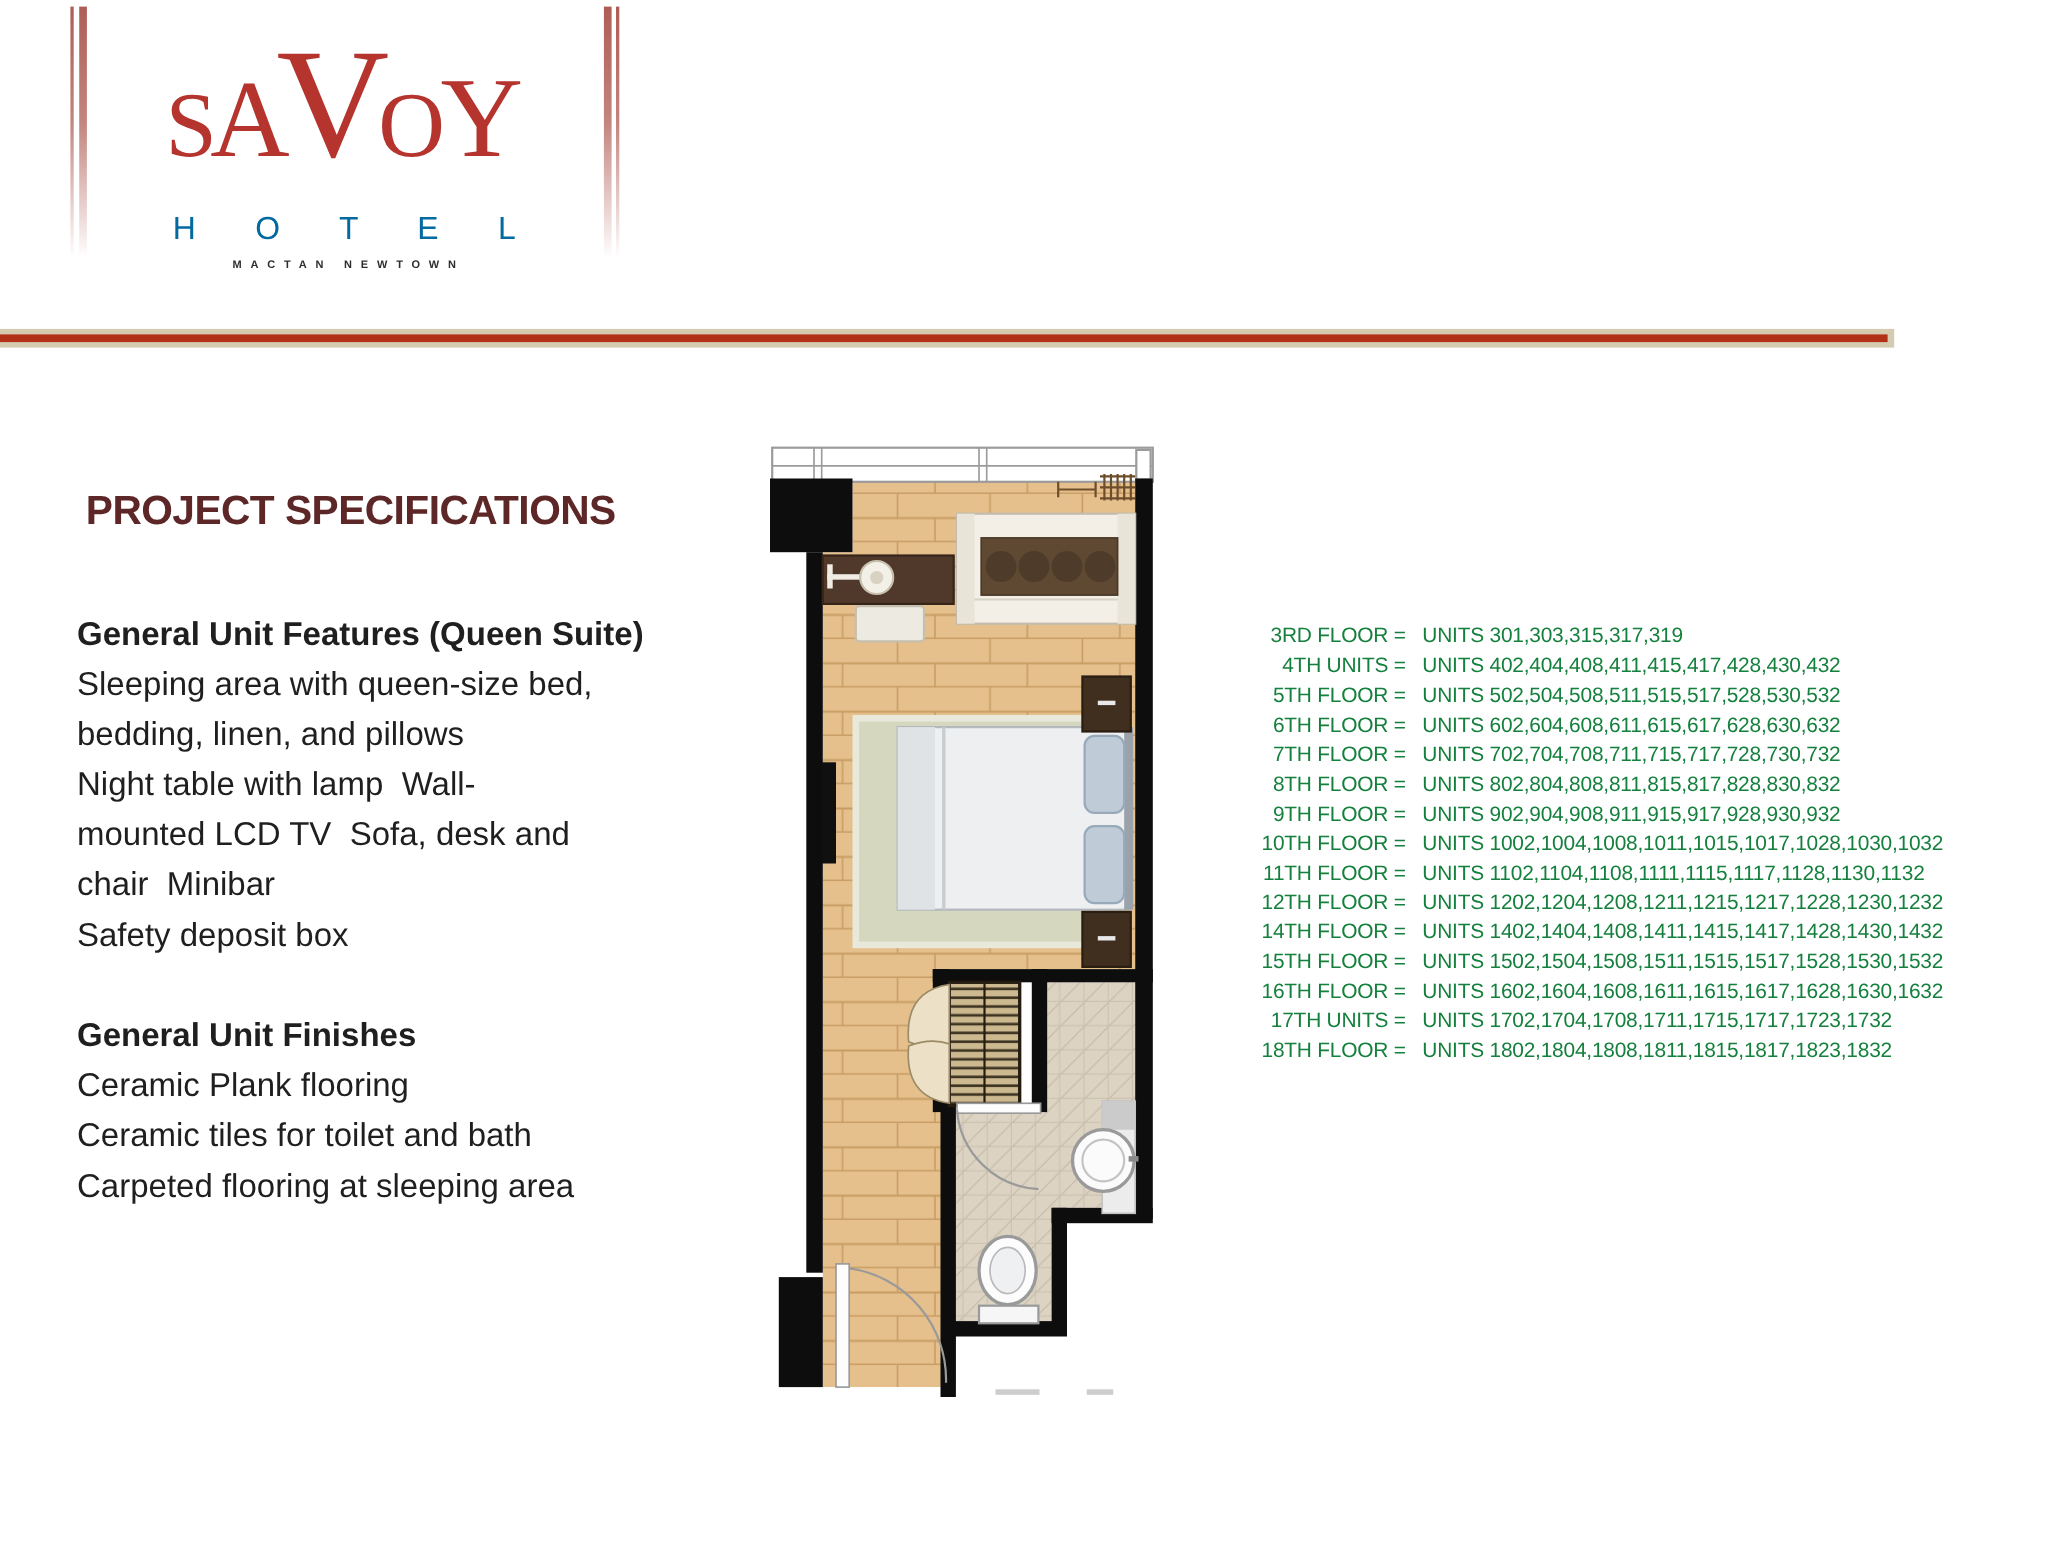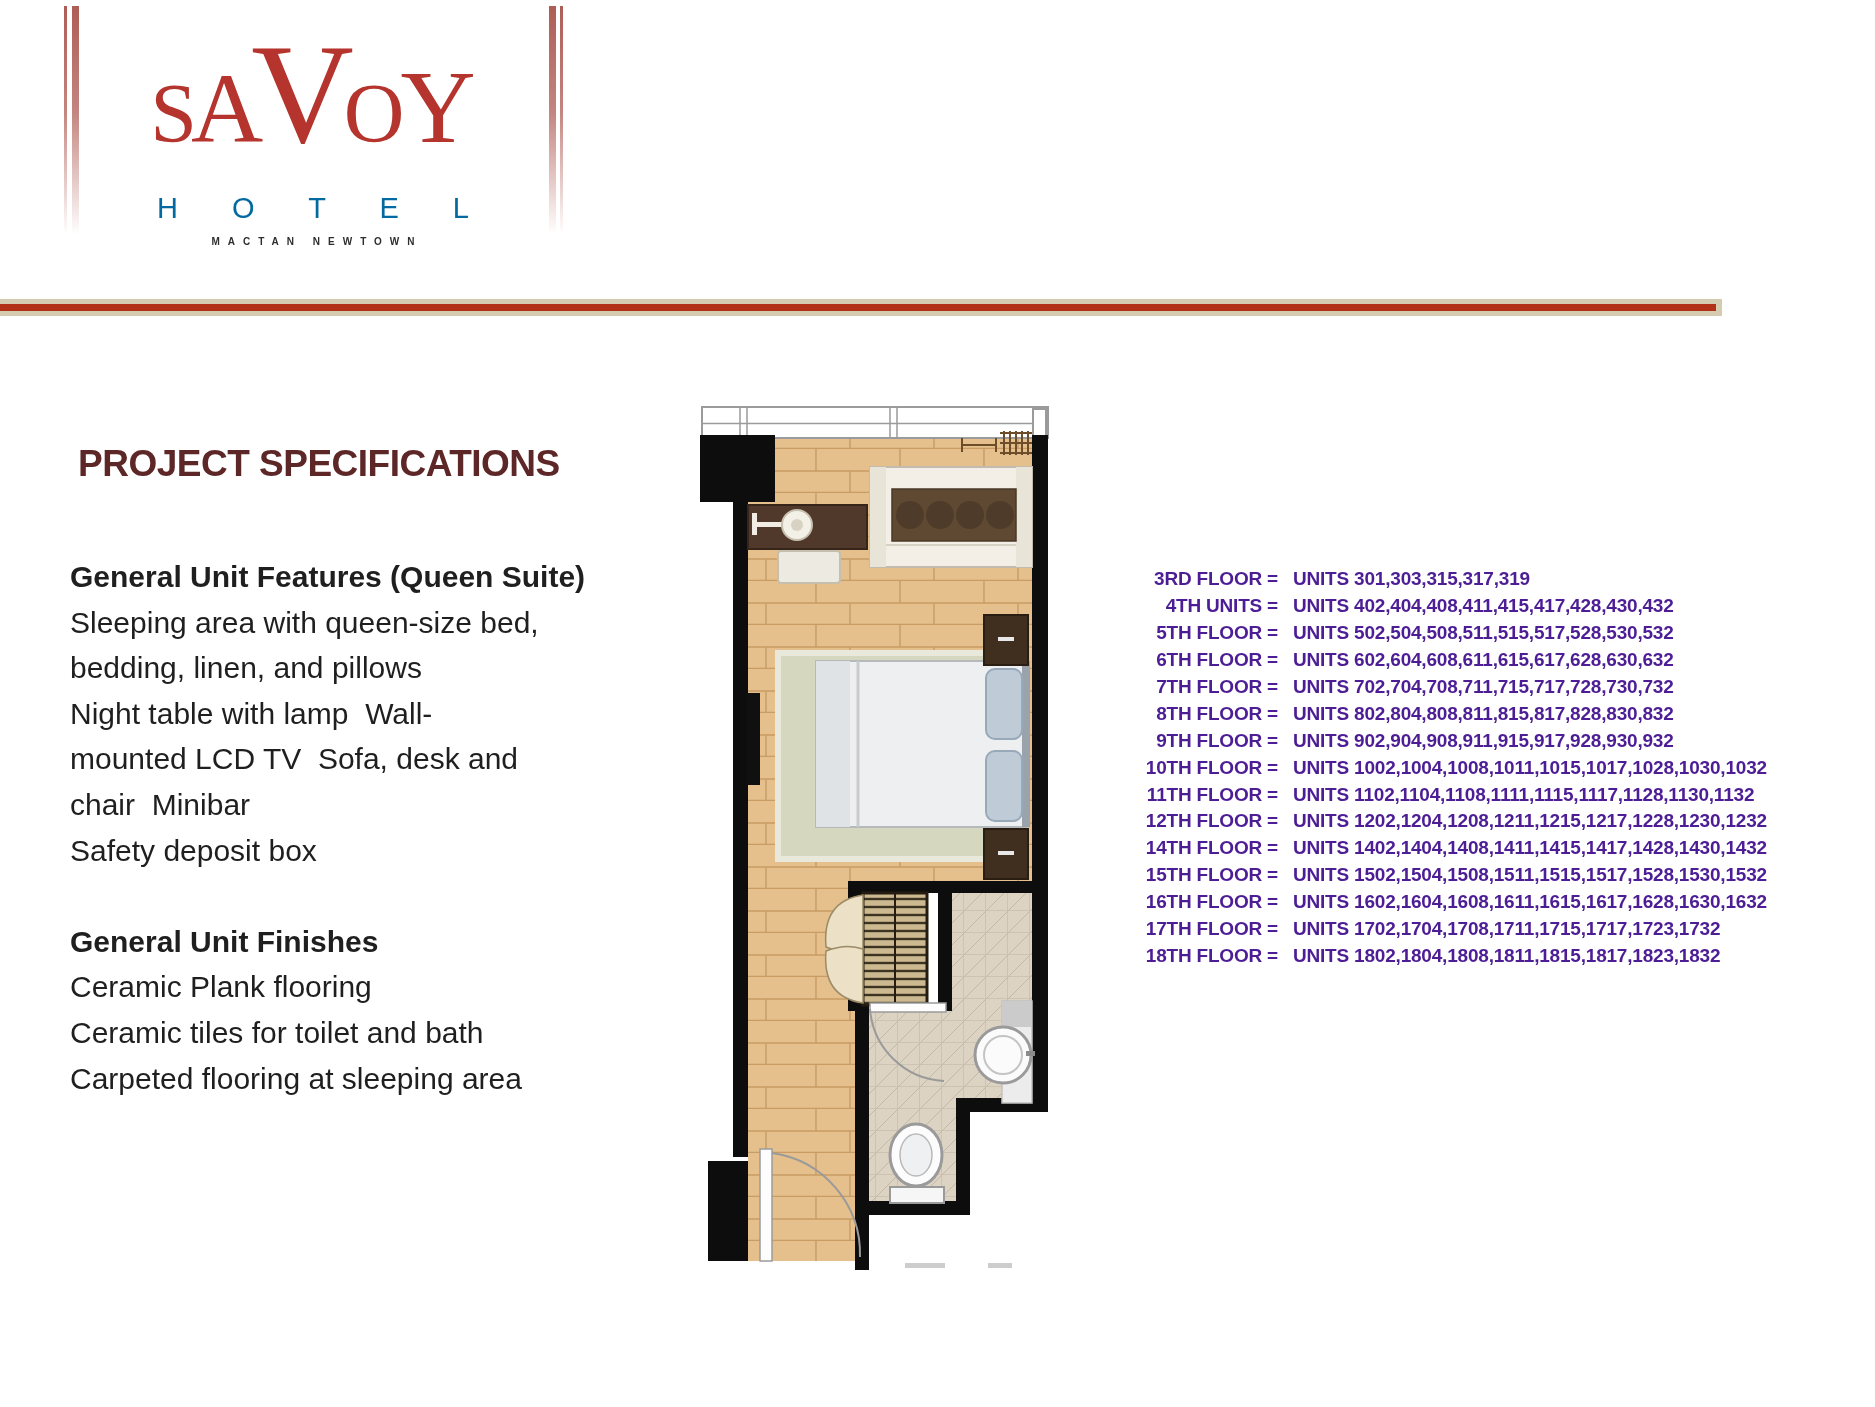--- a/index.html
+++ b/index.html
@@ -41,21 +41,21 @@
   .title{position:absolute;left:78px;top:443px;font-size:37px;font-weight:700;
     letter-spacing:-0.5px;color:var(--title-maroon);white-space:nowrap;}
   .spec-lines{position:absolute;left:70px;top:531px;margin-top:23px;}
   .spec-line{height:45.6px;font-size:30px;line-height:45.6px;white-space:pre;color:#1f1f1f;}
   .spec-line.bold{font-weight:700;}
   
   .plan{position:absolute;left:700px;top:405px;width:356px;height:865px;}
   
   .floors{position:absolute;left:1120px;top:568px;}
   .floor-row{display:flex;height:26.95px;align-items:flex-start;white-space:nowrap;
-    font-size:19px;font-weight:700;color:#4c1d95;letter-spacing:-0.2px;}
+    font-size:19px;font-weight:400;color:#15803d;letter-spacing:-0.2px;}
   .floor-label{width:158px;text-align:right;}
   .floor-units{margin-left:15px;}
 </style>
 </head>
 <body>
 
 <div class="page">
 
   <header class="logo">
     <div class="bar bar-l1"></div>
@@ -294,21 +294,21 @@
         <span class="floor-label">15TH FLOOR =</span>
         <span class="floor-units">UNITS 1502,1504,1508,1511,1515,1517,1528,1530,1532</span>
       </div>
 
       <div class="floor-row">
         <span class="floor-label">16TH FLOOR =</span>
         <span class="floor-units">UNITS 1602,1604,1608,1611,1615,1617,1628,1630,1632</span>
       </div>
 
       <div class="floor-row">
-        <span class="floor-label">17TH FLOOR =</span>
+        <span class="floor-label">17TH UNITS =</span>
         <span class="floor-units">UNITS 1702,1704,1708,1711,1715,1717,1723,1732</span>
       </div>
 
       <div class="floor-row">
         <span class="floor-label">18TH FLOOR =</span>
         <span class="floor-units">UNITS 1802,1804,1808,1811,1815,1817,1823,1832</span>
       </div>
     </section>
 
 </div>

